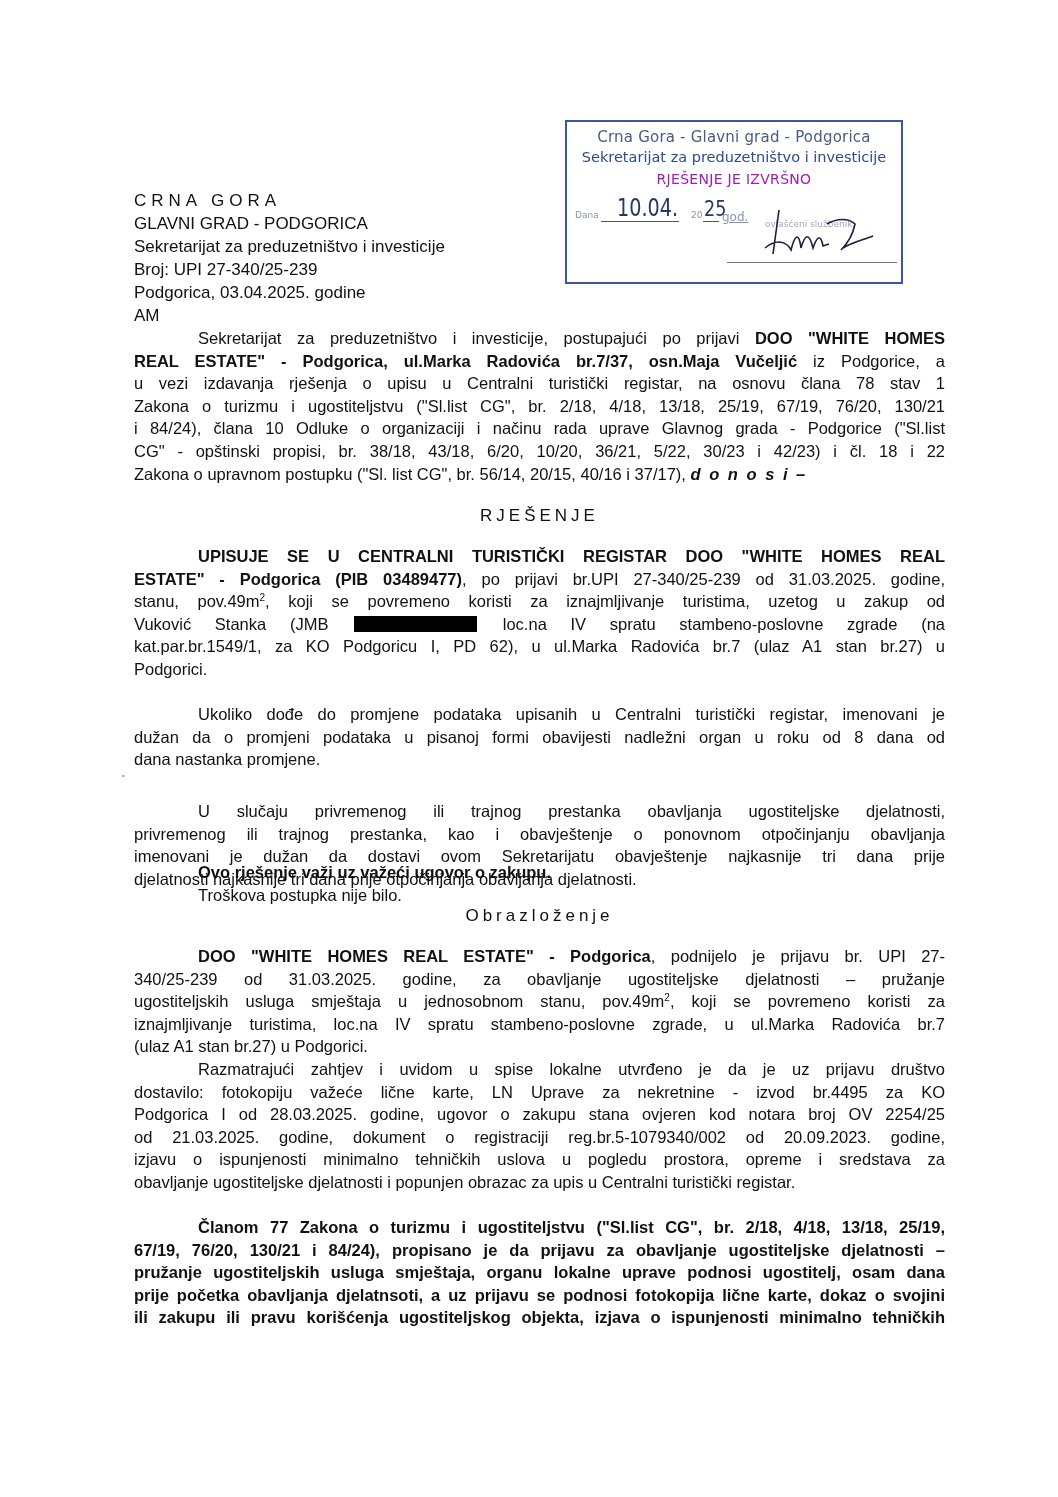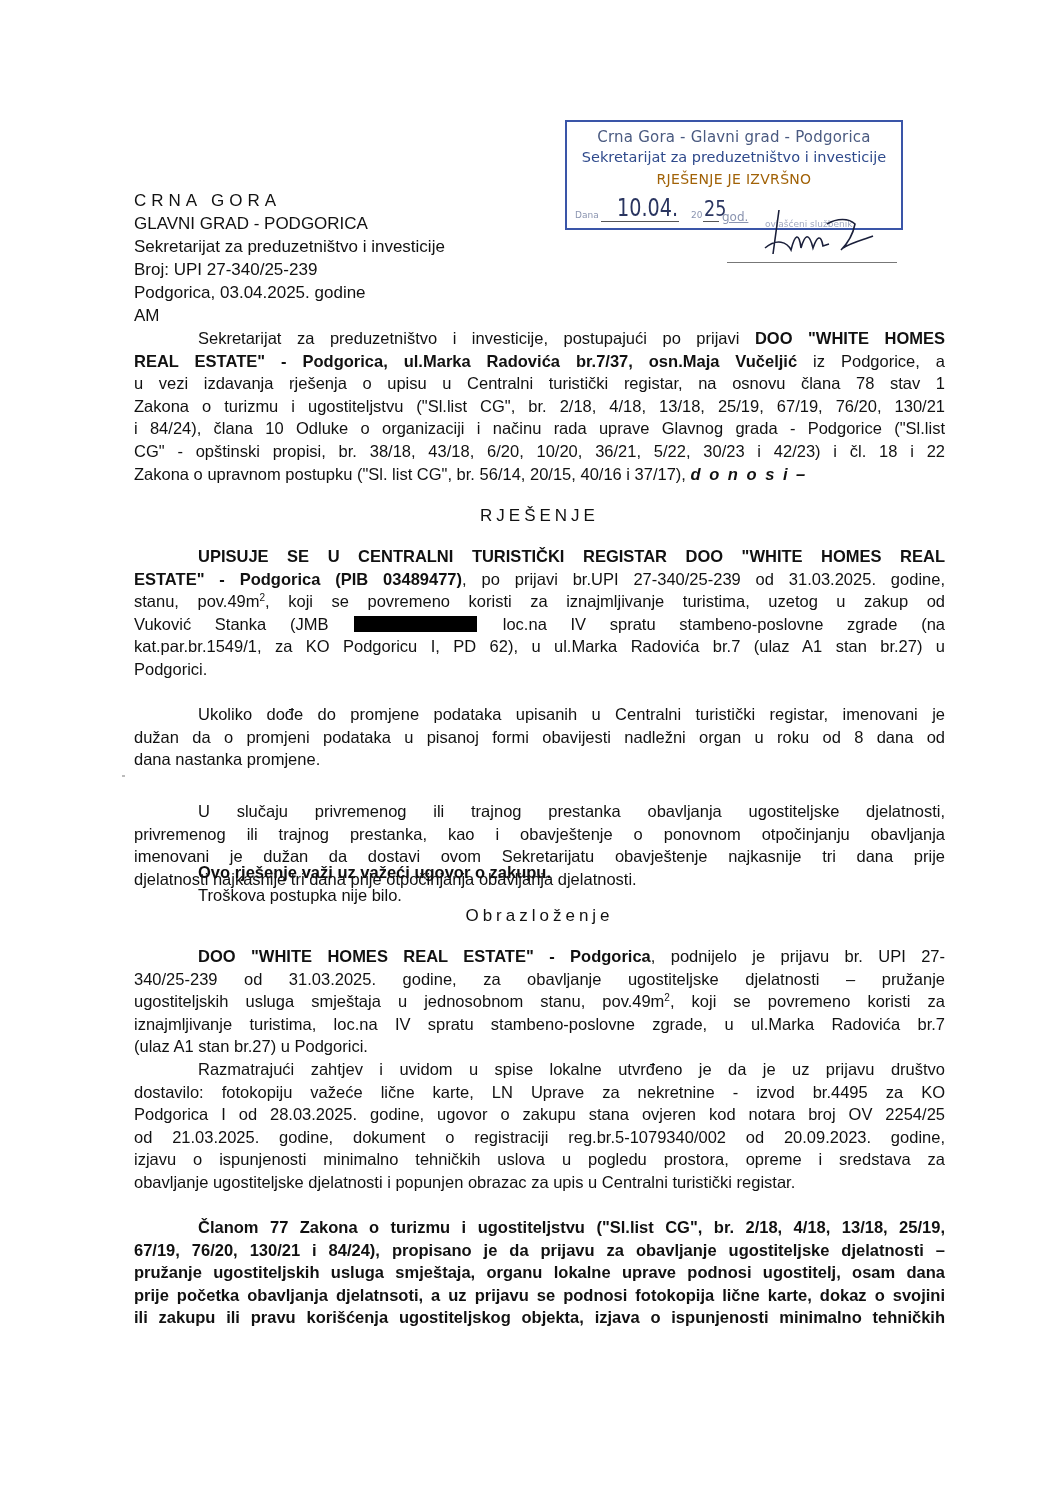--- a/index.html
+++ b/index.html
@@ -2,27 +2,27 @@
 <html><head>
 <meta charset="utf-8">
 <style>
   html, body { margin: 0; padding: 0; background: #ffffff; }
   body { width: 1058px; height: 1497px; position: relative; overflow: hidden; }
   .page { position: absolute; left: 0; top: 0; width: 1058px; height: 1497px; background: #fff; }
   .doc-font { font-family: "Liberation Sans", sans-serif; color: #111; }
 
   
   .stamp {
-    position: absolute; left: 565px; top: 120px; width: 338px; height: 110px;
+    position: absolute; left: 565px; top: 120px; width: 338px; height: 164px;
     border: 2px solid #3a55a8; box-sizing: border-box;
     font-family: "DejaVu Sans", sans-serif; color: #3a4a8a; text-align: center;
   }
   .stamp .l1 { position: absolute; top: 6px; left: 0; right: 0; font-size: 15px; color: #4a5a80; letter-spacing: 0.2px; }
   .stamp .l2 { position: absolute; top: 27px; left: 0; right: 0; font-size: 14.5px; color: #2f4a8c; }
-  .stamp .l3 { position: absolute; top: 49px; left: 0; right: 0; font-size: 14px; color: #a16207; letter-spacing: 0.3px; }
+  .stamp .l3 { position: absolute; top: 49px; left: 0; right: 0; font-size: 14px; color: #a21caf; letter-spacing: 0.3px; }
   .stamp .dana { position: absolute; top: 88px; left: 8px; font-size: 9px; color: #8a94b0; }
   .stamp .date-line { position: absolute; top: 99px; left: 34px; width: 78px; border-bottom: 1px solid #555; }
   .stamp .date-val { position: absolute; top: 72px; left: 50px; font-family: "DejaVu Sans", sans-serif; font-size: 24px; color: #2a3560; transform: scaleX(0.8); transform-origin: left; }
   .stamp .yr-pre { position: absolute; top: 88px; left: 124px; font-size: 9px; color: #8a94b0; }
   .stamp .yr-val { position: absolute; top: 74px; left: 137px; font-size: 22px; color: #2a3560; transform: scaleX(0.8); transform-origin: left; }
   .stamp .yr-line { position: absolute; top: 99px; left: 136px; width: 16px; border-bottom: 1px solid #555; }
   .stamp .god { position: absolute; top: 88px; left: 155px; font-size: 12px; color: #8a94b0; text-decoration: underline; }
   .stamp .official { position: absolute; top: 97px; left: 198px; font-size: 9px; color: #a0a8c0; }
   .stamp .sig-line { position: absolute; top: 140px; left: 160px; width: 170px; border-bottom: 1px solid #777; }
   .stamp .sig { position: absolute; left: 190px; top: 82px; width: 120px; height: 56px; }

